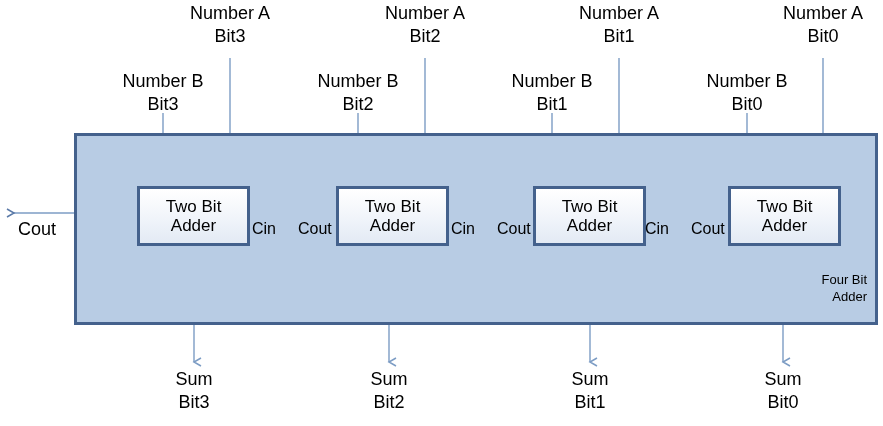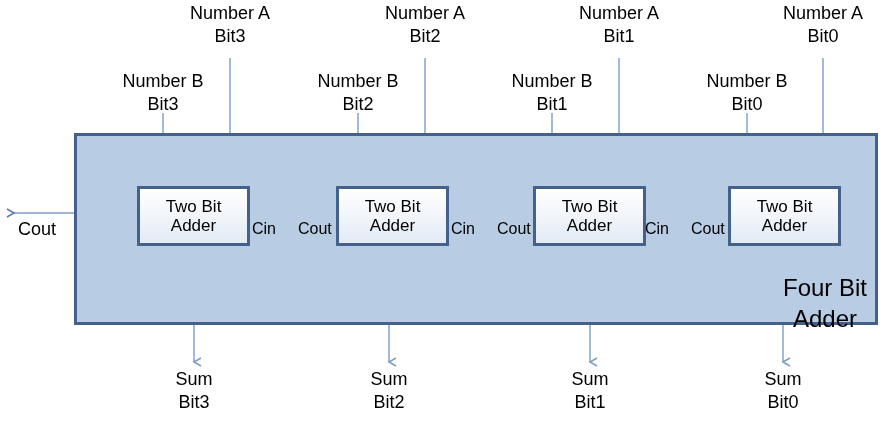--- a/index.html
+++ b/index.html
@@ -61,23 +61,23 @@
   .lbl .ln { display: block; }
   .pin-lbl {
     position: absolute;
     font-size: 16px;
     color: #000000;
     white-space: nowrap;
     z-index: 5;
   }
   .inner-lbl {
     position: absolute;
-    font-size: 24px;
-    color: #000000;
-    text-align: center;
+    font-size: 13px;
+    color: #000000;
+    text-align: right;
     line-height: 1.30;
     white-space: nowrap;
     z-index: 3;
   }
   .inner-lbl .ln { display: block; }
 </style>
 </head>
 <body>
 
 <div id="stage">

